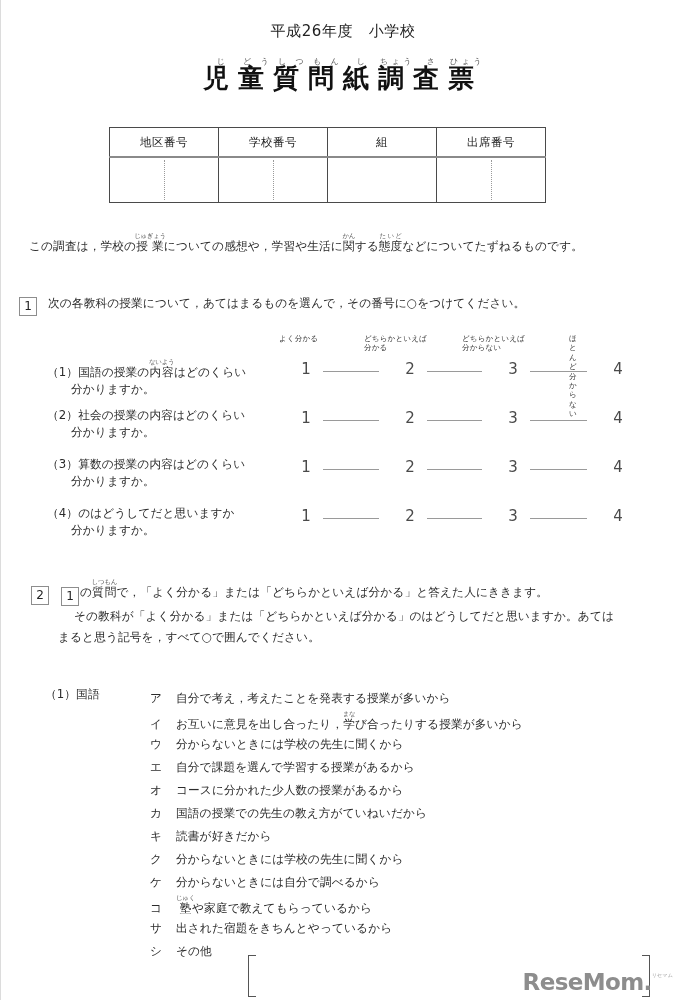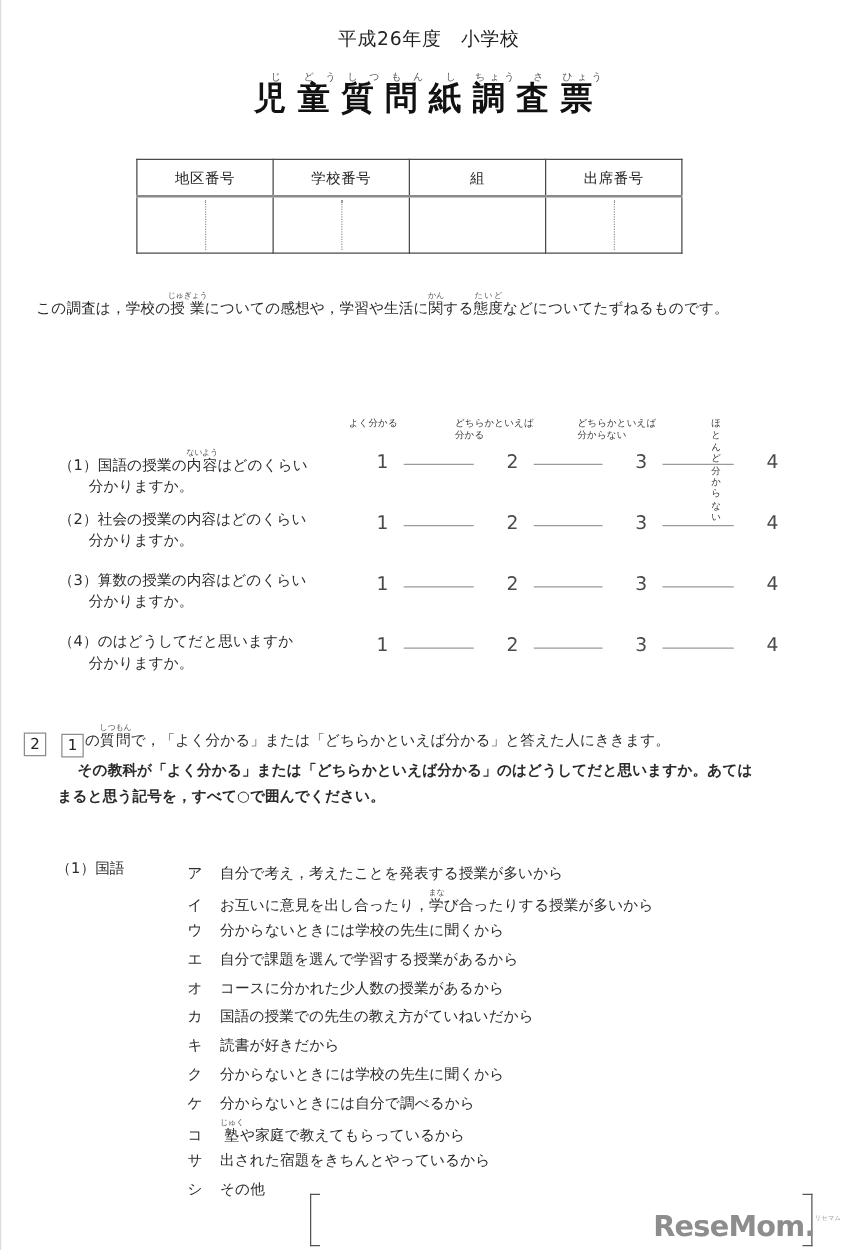--- a/index.html
+++ b/index.html
@@ -191,28 +191,28 @@
   .scale .lnk {
     position: absolute;
     top: 11px;
     height: 0;
     border-top: 1px solid #9a9a9a;
   }
 
   
   .q2 {
     position: absolute;
-    left: 18px;
+    left: 30px;
     top: 578px;
     width: 655px;
     font-size: 11.7px;
     line-height: 21px;
     letter-spacing: 0.1px;
   }
-  .q2 .body { margin-left: 27px; font-weight: bold; }
+  .q2 .body { margin-left: 27px; }
   .q2 .l1 { white-space: nowrap; }
   .q2 .l2 { padding-left: 16px; }
 
   
   .opts {
     position: absolute;
     left: 44px;
     top: 687px;
     width: 640px;
   }
@@ -314,20 +314,25 @@
       </tr>
     </tbody>
   </table>
 
   <div class="intro">
     <div class="indent">
       <span>この調査は，学校の</span><ruby><span>授業</span><rt>じゅぎょう</rt></ruby><span>についての感想や，学習や生活に</span><ruby><span>関</span><rt>かん</rt></ruby><span>する</span><ruby><span>態度</span><rt>たいど</rt></ruby><span>などについてたずねるものです。</span>
     </div>
   </div>
 
+  <div class="q1">
+    <div class="q1-head">
+      <span class="qnum">1</span><span class="qtext">次の各教科の授業について，あてはまるものを選んで，その番号に○をつけてください。</span>
+    </div>
+  </div>
 
   <div class="scale-head" id="scale-head">
       <div class="scale-lab" style="left: 278px;">よく分かる</div>
       <div class="scale-lab" style="left: 363px;">どちらかといえば
 分かる</div>
       <div class="scale-lab" style="left: 461px;">どちらかといえば
 分からない</div>
       <div class="scale-lab" style="left: 568px;">ほとんど
 分からない</div>
     </div>

